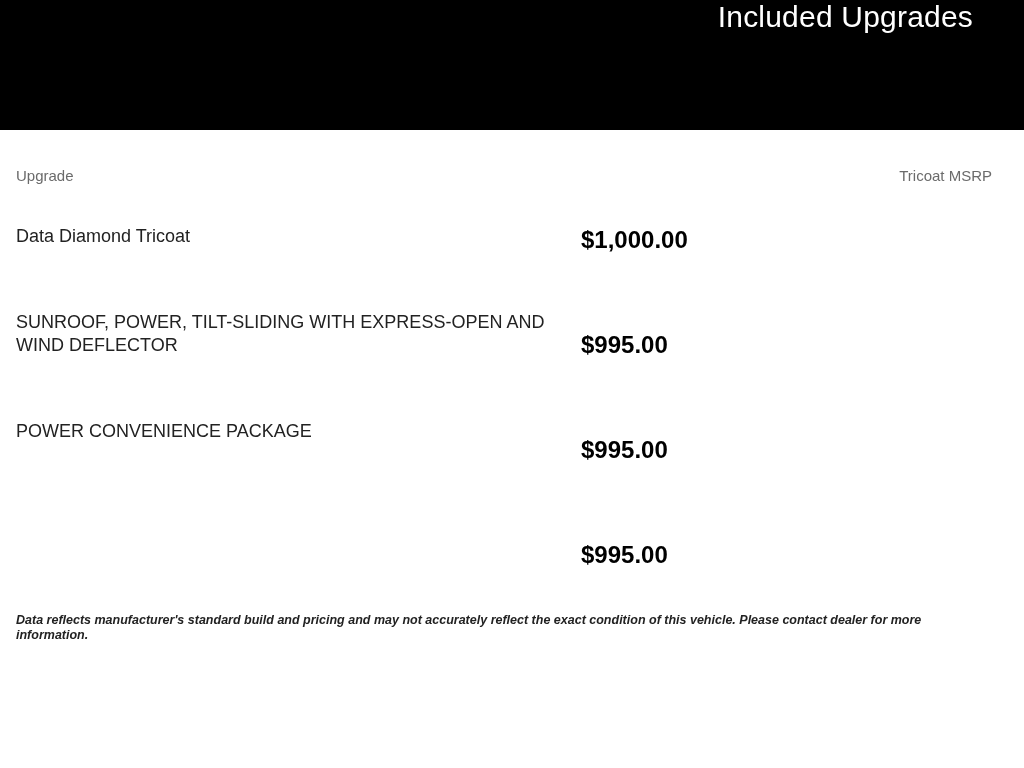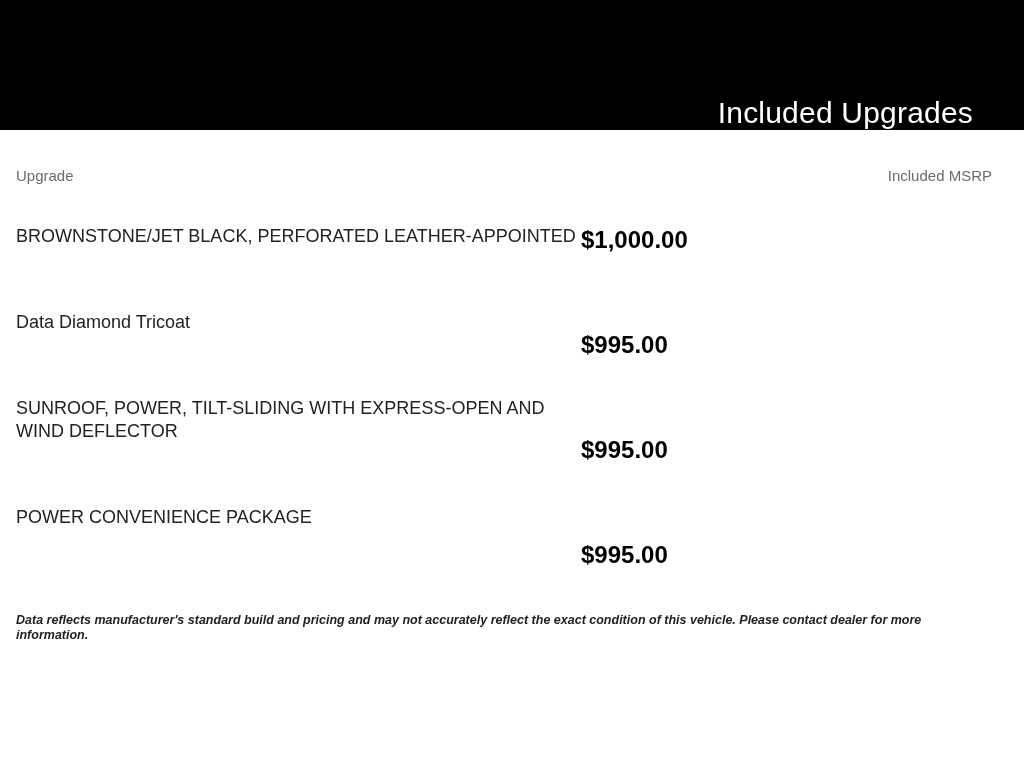--- a/index.html
+++ b/index.html
@@ -6,21 +6,21 @@
   html, body {
     width: 1024px; height: 768px;
     background: #ffffff;
     font-family: "Liberation Sans", sans-serif;
     overflow: hidden;
   }
   .header-band {
     width: 100%; height: 130px;
     background: var(--header-bg, #000000);
     display: flex;
-    align-items: flex-end;
+    align-items: flex-start;
     justify-content: flex-end;
     padding-right: 51px;
   }
   .page-title {
     color: var(--title-text, #ffffff);
     font-size: 30px;
     font-weight: 400;
     letter-spacing: 0.2px;
   }
   .content {
@@ -81,26 +81,25 @@
 <body>
 
 <div class="header-band">
   <div class="page-title">Included Upgrades</div>
 </div>
 
 <div class="content">
 
   <div class="col-headers">
     <div class="col-header">Upgrade</div>
-    <div class="col-header">Included MSRP</div>
+    <div class="col-header">Tricoat MSRP</div>
   </div>
 
   <div class="rows-area">
     <div class="col-names" id="col-names">
-        <div class="upgrade-name">BROWNSTONE/JET BLACK, PERFORATED LEATHER-APPOINTED</div>
         <div class="upgrade-name">Data Diamond Tricoat</div>
         <div class="upgrade-name">SUNROOF, POWER, TILT-SLIDING WITH EXPRESS-OPEN AND WIND DEFLECTOR</div>
         <div class="upgrade-name">POWER CONVENIENCE PACKAGE</div>
       </div>
     <div class="col-prices" id="col-prices">
         <div class="price-slot">
           <div class="upgrade-price">$1,000.00</div>
         </div>
         <div class="price-slot">
           <div class="upgrade-price">$995.00</div>

